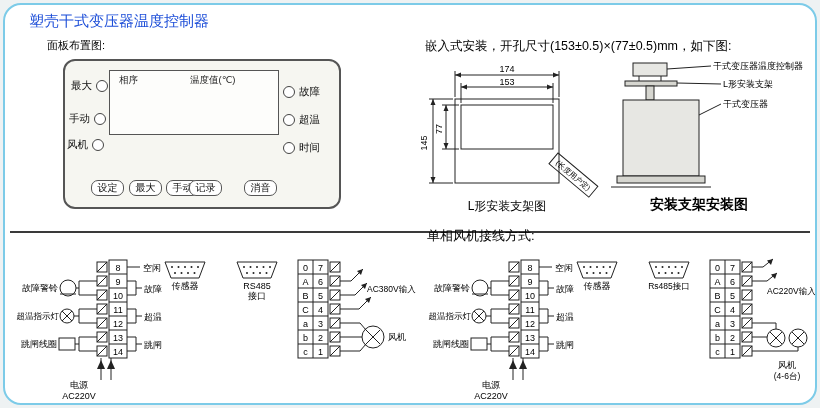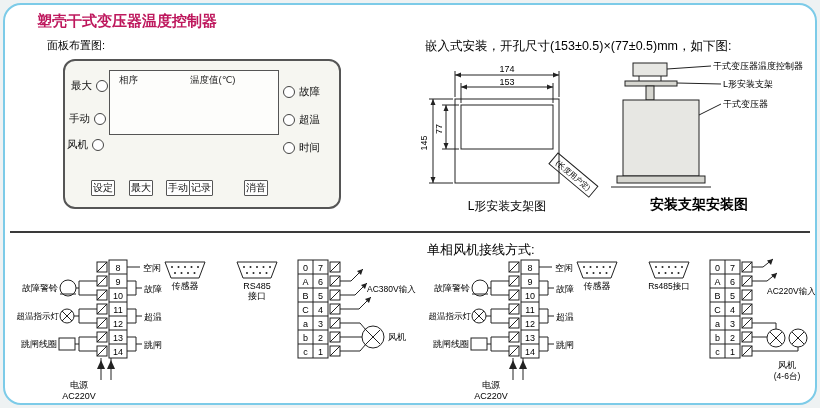--- a/index.html
+++ b/index.html
@@ -1,37 +1,37 @@
 <!DOCTYPE html>
 <html><head>
 <meta charset="utf-8">
 <style>
   *{margin:0;padding:0;box-sizing:border-box}
   body{background:#e8ecee;font-family:"Liberation Sans","DejaVu Sans",sans-serif;color:#111}
   .page{position:relative;width:820px;height:408px;background:#eef2f3;overflow:hidden}
   .frame{position:absolute;left:3px;top:3px;right:3px;bottom:3px;background:#fff;
          border:2.5px solid #7ccbe8;border-radius:18px;overflow:hidden}
-  .title{position:absolute;left:32px;top:7px;font-size:15px;font-weight:bold;color:#be185d}
+  .title{position:absolute;left:24px;top:7px;font-size:15px;font-weight:normal;color:#1d4ed8}
   .panel-caption{position:absolute;left:42px;top:33px;font-size:11px;color:#000}
   .install-note{position:absolute;left:420px;top:33px;font-size:12.5px;color:#000}
   .panel-box{position:absolute;left:58px;top:54px;width:278px;height:150px;border:2px solid #555;
              border-radius:12px;background:#f6f6f1}
   .panel-display{position:absolute;left:44px;top:9px;width:170px;height:65px;border:1.5px solid #555;background:#fdfdfb}
   .dl{position:absolute;top:3px;font-size:9.5px;color:#222}
   .dl-phase{left:9px}.dl-temp{left:80px}
   .ind{position:absolute;display:flex;align-items:center;gap:4px;font-size:10.5px;white-space:nowrap}
   .led{display:inline-block;width:12px;height:12px;border:1.5px solid #444;border-radius:50%;background:#fff}
   .li0{left:6px;top:18px}.li1{left:4px;top:51px}.li2{left:2px;top:77px}
   .ri0{left:218px;top:24px}.ri1{left:218px;top:52px}.ri2{left:218px;top:80px}
-  .pbtn{position:absolute;top:119px;width:24px;height:16px;border:1.5px solid #555;border-radius:1px;
+  .pbtn{position:absolute;top:119px;width:33px;height:16px;border:1.5px solid #555;border-radius:7px;
         background:#fff;font-size:10px;text-align:center;line-height:13px}
   .pb0{left:26px}.pb1{left:64px}.pb2{left:101px}.pb3{left:124px}.pb4{left:179px}
   .divider{position:absolute;left:5px;right:5px;top:226px;border-top:2px solid #3a3a3a}
   .wh{position:absolute;font-size:13px;color:#000}
-  .wh3{left:10px;top:231px}.wh1{left:422px;top:236px}
+  .wh3{left:10px;top:231px}.wh1{left:422px;top:222px}
   svg{position:absolute}
   .svg-bracket{left:414px;top:56px}
   .svg-install{left:606px;top:52px}
   .svg-w3{left:8px;top:249px}
   .svg-w1{left:420px;top:249px}
   svg line,svg rect,svg path,svg circle,svg polyline{stroke:#222;stroke-width:1;fill:none}
   svg polygon{fill:#222;stroke:none}
   svg .dot{fill:#222;stroke:none}
   svg .fillg{fill:#e7e7e3}
   svg .fillgd{fill:#d6d6d0}

